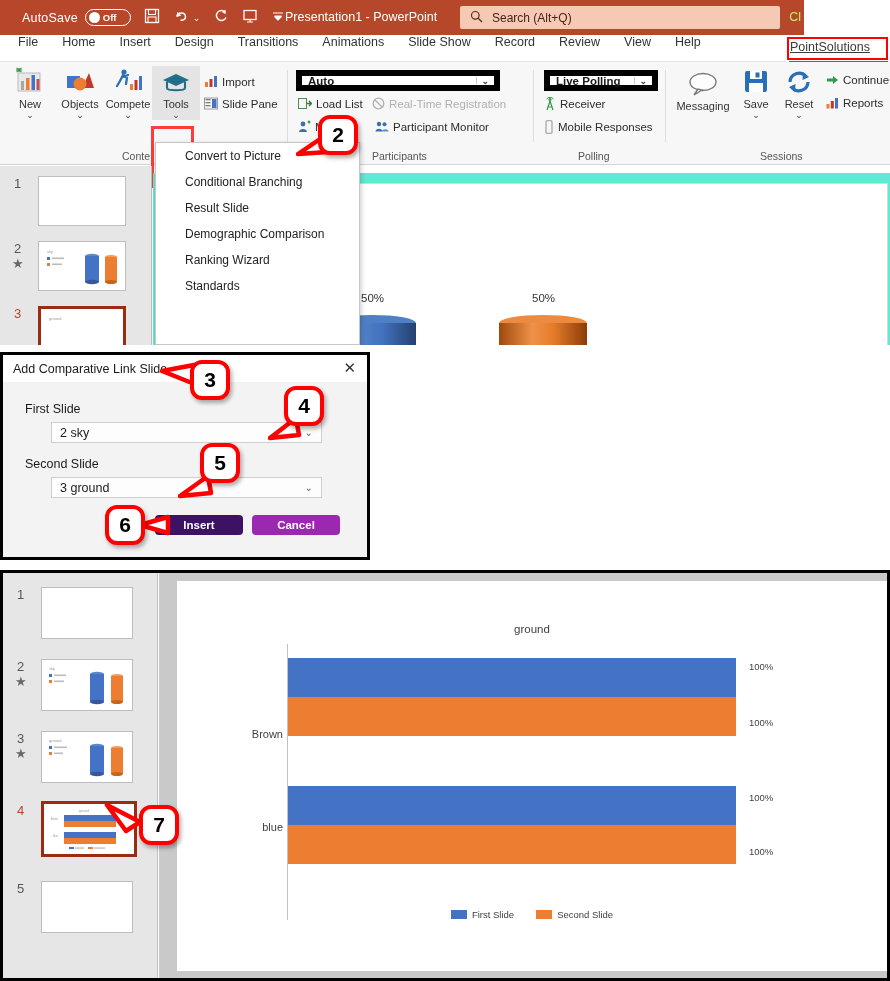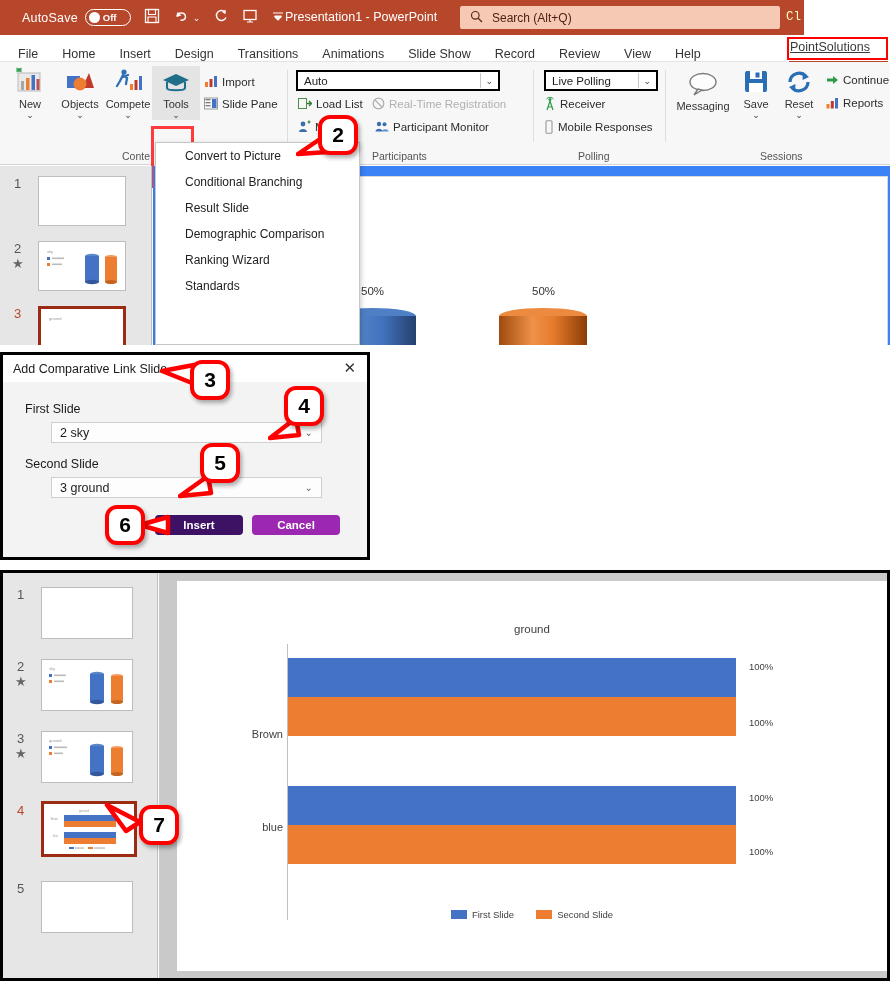--- a/index.html
+++ b/index.html
@@ -28,26 +28,26 @@
   .autosave-off { font-size:9.5px; margin-left:3px; color:#fff; font-weight:bold; }
   .qat-icon { margin-left:13px; font-size:17px; line-height:1; color:#fff; opacity:.97; cursor:default; }
   .qat-caret { font-size:9px; margin-left:3px; }
   .win-title { position:absolute; left:285px; top:10px; font-size:12.5px; color:#fff; white-space:nowrap; }
   .searchbox {
     position:absolute; left:460px; top:6px; width:320px; height:23px;
     background:#f6c9b5; border-radius:2px; display:flex; align-items:center;
   }
   .search-icon { margin-left:10px; font-size:12px; color:#5c2a18; }
   .search-ph { margin-left:9px; font-size:12px; color:#4a2316; }
-  .title-right { position:absolute; right:3px; top:10px; font-size:12.5px; color:#fef9c3;font-family:Liberation Mono, monospace; }
+  .title-right { position:absolute; right:3px; top:10px; font-size:12.5px; color:#bef264; }
 
   
   .tabrow {
     position:absolute; left:0; top:35px; width:786px; height:27px;
-    background:#fff; display:flex; align-items:flex-end; border-bottom:1px solid #e4e4e4;
+    background:#fff; display:flex; align-items:flex-start; border-bottom:1px solid #e4e4e4;
   }
   .tab { font-size:12.5px; color:#333; padding:0 12px; white-space:nowrap; }
   .tab-file { padding-left:18px; }
   .tab-highlight {
     position:absolute; left:787px; top:37px; width:101px; height:23px;
     border:2.4px solid #ff0000;
   }
   .tab-ps { position:absolute; left:790px; top:40px; font-size:12.5px; color:#3a3a3a; text-decoration:underline; }
   .tab-underline { position:absolute; left:789px; top:61px; width:99px; height:2.5px; background:#b7472a; }
 
@@ -62,22 +62,22 @@
   .bigbtn { position:absolute; width:48px; text-align:center; }
   .bigbtn .bi { height:32px; display:flex; align-items:center; justify-content:center; }
   .bigbtn .bl { font-size:11px; color:#333; line-height:13px; }
   .bigbtn .bc { font-size:9px; color:#444; line-height:9px; }
 
   .smbtn { position:absolute; display:flex; align-items:center; font-size:11.5px; color:#2c2c2c; white-space:nowrap; }
   .smbtn .si { margin-right:4px; display:inline-flex; }
   .smbtn.dim { color:#b0b0b0; }
 
   .combo {
-    position:absolute; background:#fff; border:2px solid #000000;
-    display:flex; align-items:center; font-size:11.5px; color:#1a1a1a;
+    position:absolute; background:#fff; border:6px solid #000000;
+    display:flex; align-items:center; font-size:11.5px; color:#1a1a1a;font-weight:bold;
   }
   .combo .cv { margin-left:6px; }
   .combo .cc { position:absolute; right:5px; font-size:9px; color:#444; }
   .combo .cdiv { position:absolute; right:17px; top:1px; bottom:1px; width:1px; background:#c7c7c7; }
 
   .tools-hl { position:absolute; left:151px; top:64px; width:43px; height:62px; border:3px solid #ff3b3b; }
   .slidepane-box { position:absolute; left:199px; top:92px; width:77px; height:20px; border:1px solid #a9a9a9; background:#f7f7f7; }
 
   
   .menu {
@@ -89,21 +89,21 @@
 
   
   .spanel1 { position:absolute; left:0; top:166px; width:152px; height:179px; background:#e6e6e6; border-right:1px solid #bfbfbf; }
   .thumbnum { position:absolute; left:14px; font-size:13px; color:#555; }
   .thumbnum.cur { color:#b7472a; }
   .thumbstar { position:absolute; left:12px; font-size:13px; color:#666; }
   .thumb { position:absolute; left:38px; background:#fff; border:1px solid #bdbdbd; }
   .thumb.selth { border:3px solid #9c2b14; }
 
   
-  .canvas1 { position:absolute; left:153px; top:166px; width:737px; height:179px; background:#3b82f6; }
+  .canvas1 { position:absolute; left:153px; top:173px; width:737px; height:179px; background:#5eead4; }
   .slide1 { position:absolute; left:2px; top:10px; width:733px; height:175px; background:#fff; border:1px solid #d7d7d7; }
   .sel-handle { position:absolute; width:9px; height:9px; border:1.4px solid #4a4a4a; border-radius:50%; background:#fff; }
   .sel-dash-h { position:absolute; height:0; border-top:1px dashed #6b6b6b; }
   .sel-dash-v { position:absolute; width:0; border-left:1px dashed #6b6b6b; }
   .rotate-h { position:absolute; width:17px; height:17px; color:#4a4a4a; }
   .cyl { position:absolute; }
   .cyl-lbl { position:absolute; font-size:11.5px; color:#333; }
 
   
   .sec2 { position:absolute; left:0; top:352px; width:370px; height:208px; border:3px solid #000; background:#fff; }

